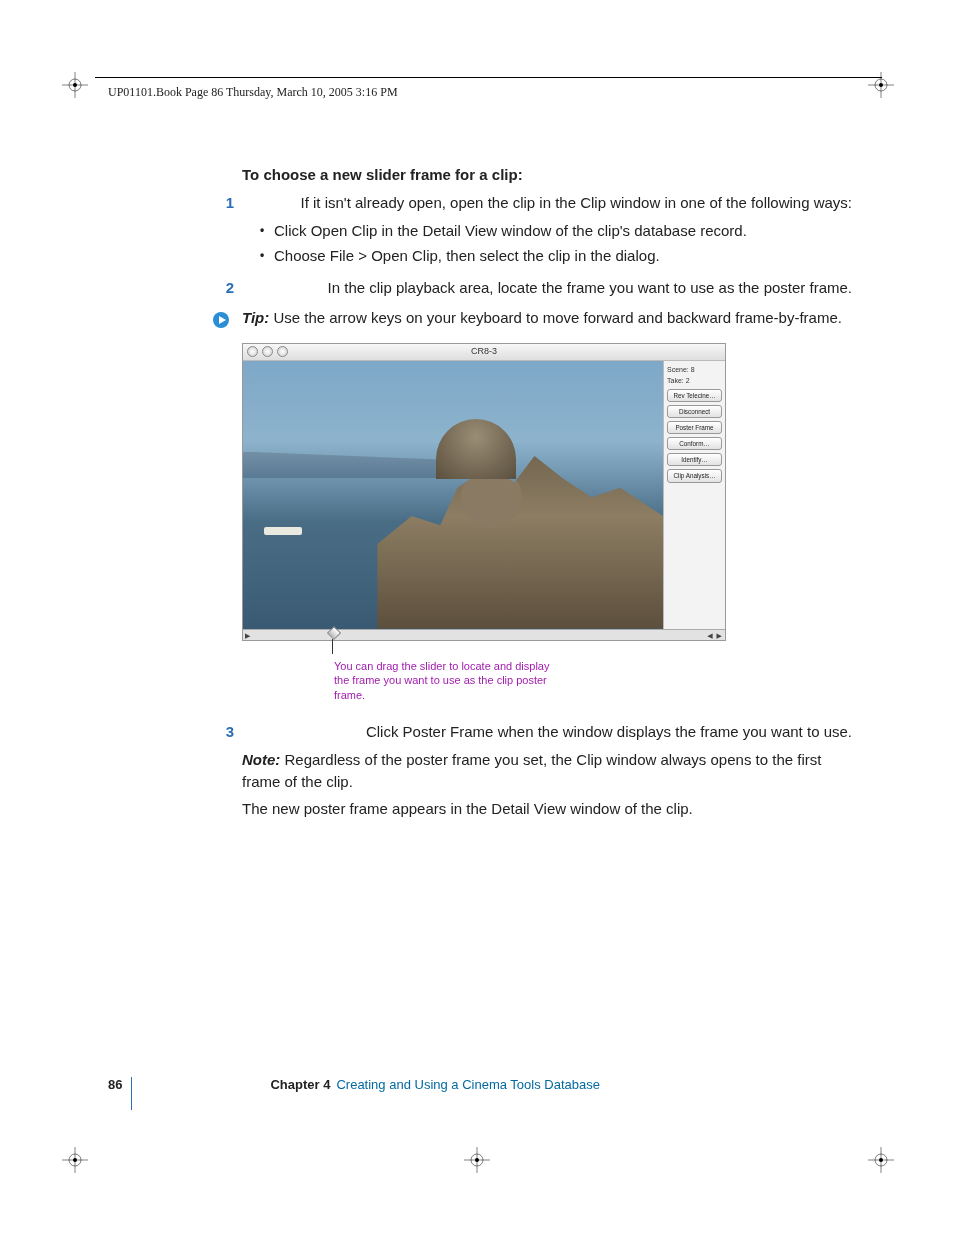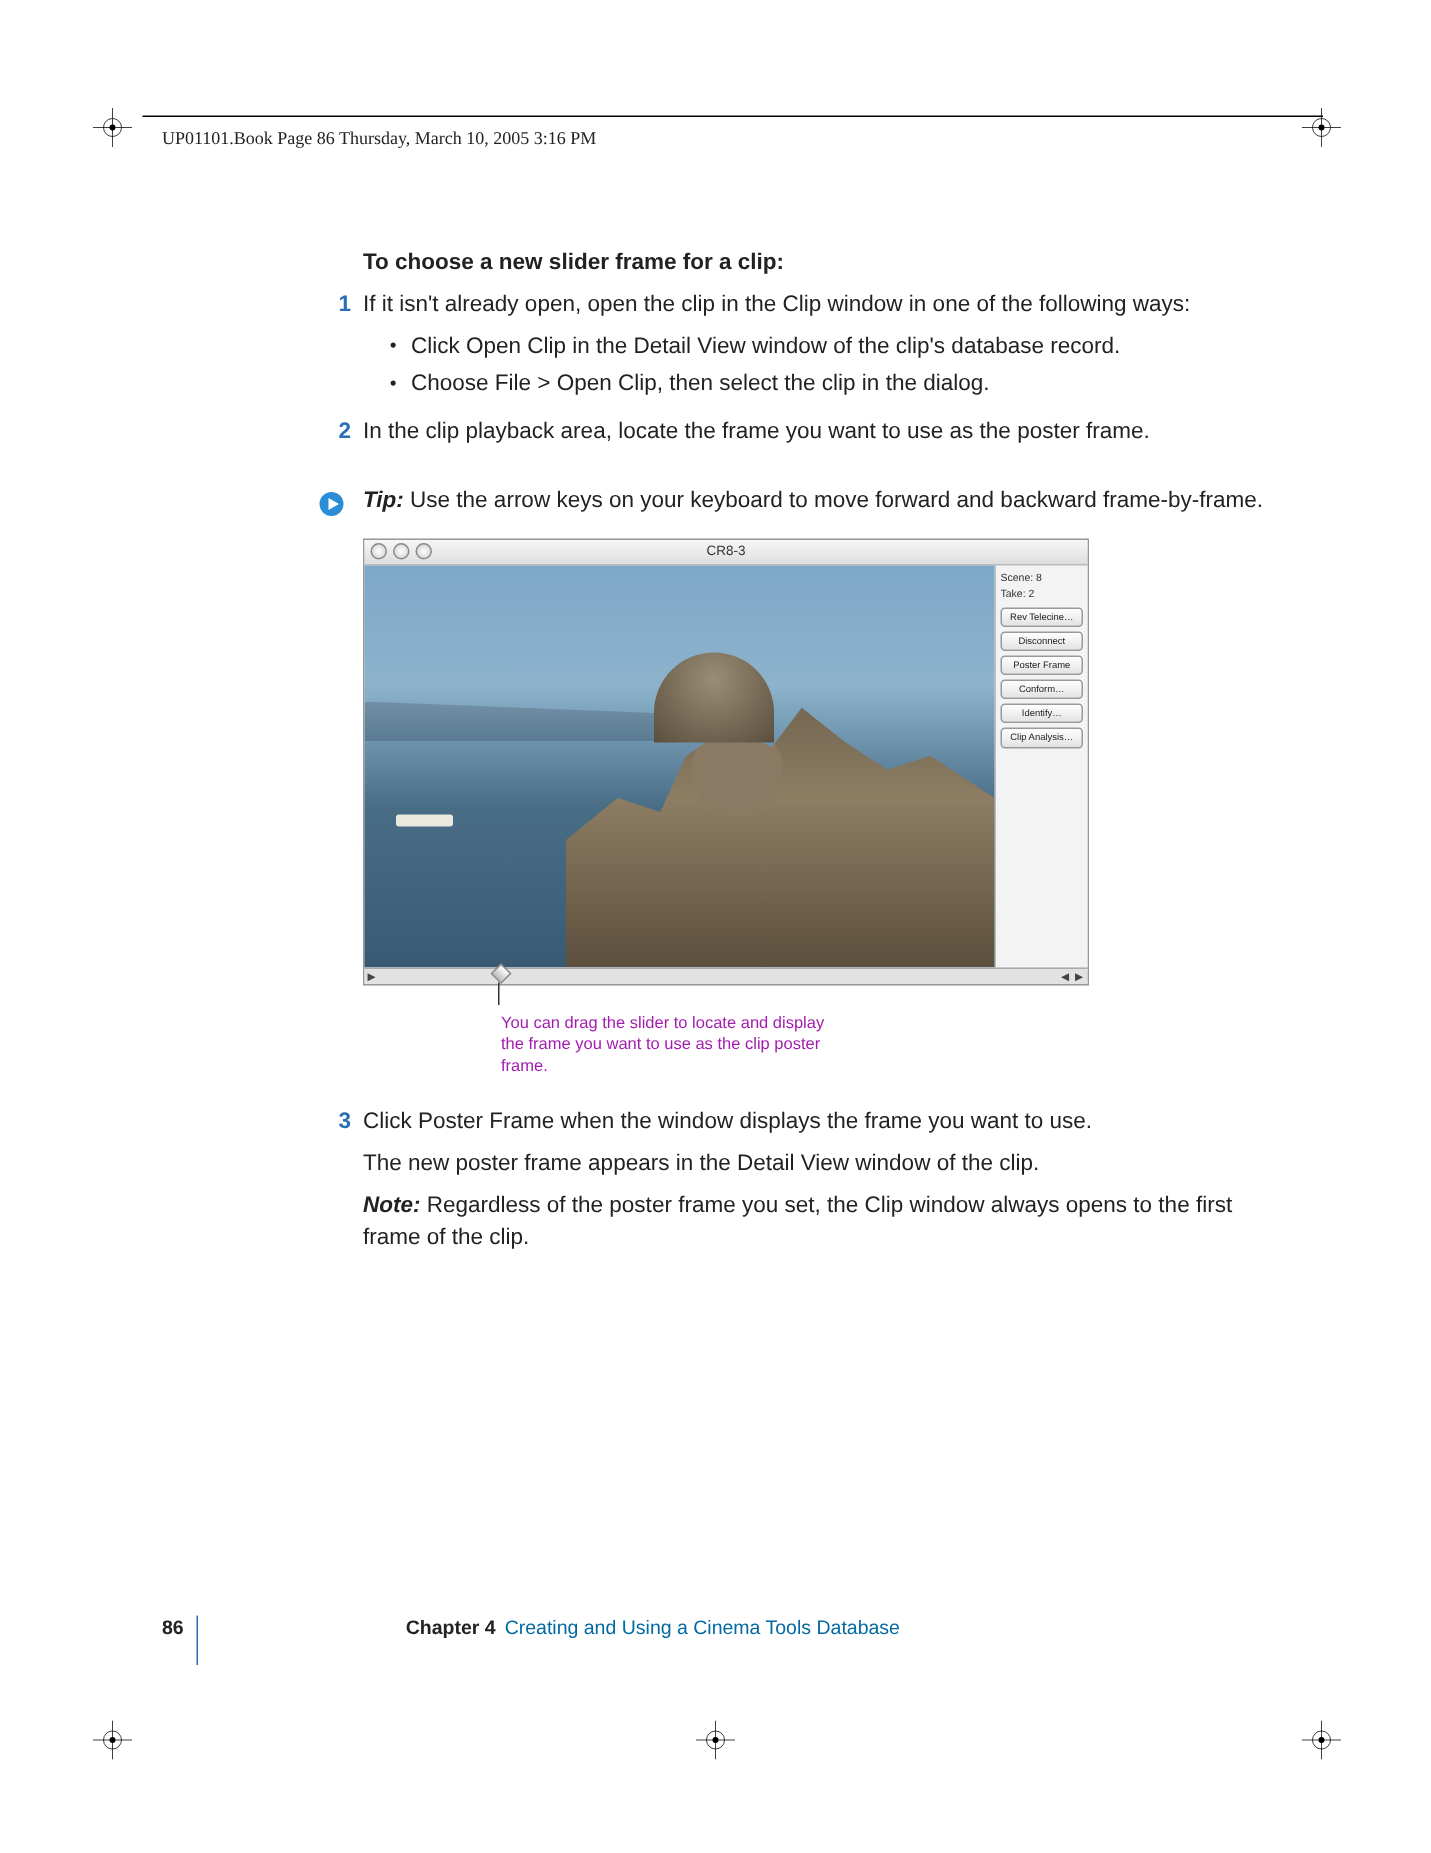--- a/index.html
+++ b/index.html
@@ -43,37 +43,37 @@
   }
   .step-num {
     color: #2a6fb5;
     font-weight: 700;
     width: 22px;
     flex: 0 0 22px;
     text-align: right;
     margin-left: -30px;
     margin-right: 8px;
   }
-  .step-text { flex: 1; }
+  .step-text { flex: 1; text-align: right; }
   .bullet-list { margin: 2px 0 10px 18px; }
   .bullet {
     display: flex;
     margin-bottom: 4px;
   }
   .bullet-dot {
     width: 14px; flex: 0 0 14px;
     text-align: left;
     font-weight: bold;
     font-size: 12px;
     line-height: 1.8;
   }
   .tip-row {
     display: flex;
     align-items: flex-end;
-    margin: 24px 0 14px 0;
+    margin: 8px 0 14px 0;
   }
   .tip-icon {
     width: 18px; height: 18px;
     margin-left: -30px;
     margin-right: 12px;
     flex: 0 0 18px;
   }
   .em-label { font-style: italic; font-weight: 600; }
   .figure {
     width: 460px;
@@ -341,24 +341,24 @@
       </div>
     </div>
     <div class="callout-line"></div>
     <div class="callout-text">You can drag the slider to locate and display the frame you want to use as the clip poster frame.</div>
   </div>
 
   <div class="step" style="margin-top:18px;">
     <div class="step-num">3</div>
     <div class="step-text">Click Poster Frame when the window displays the frame you want to use.</div>
   </div>
-  <div class="para">The new poster frame appears in the Detail View window of the clip.</div>
   <div class="para">
     <span class="em-label">Note:</span><span>  Regardless of the poster frame you set, the Clip window always opens to the first frame of the clip.</span>
   </div>
+  <div class="para">The new poster frame appears in the Detail View window of the clip.</div>
 </div>
 
 <div class="footer-rule"></div>
 <div class="footer">
   <span class="footer-page">86</span>
   <span style="width:120px;"></span>
   <span class="footer-chapter">Chapter 4</span>
   <span class="footer-title">Creating and Using a Cinema Tools Database</span>
 </div>
 

